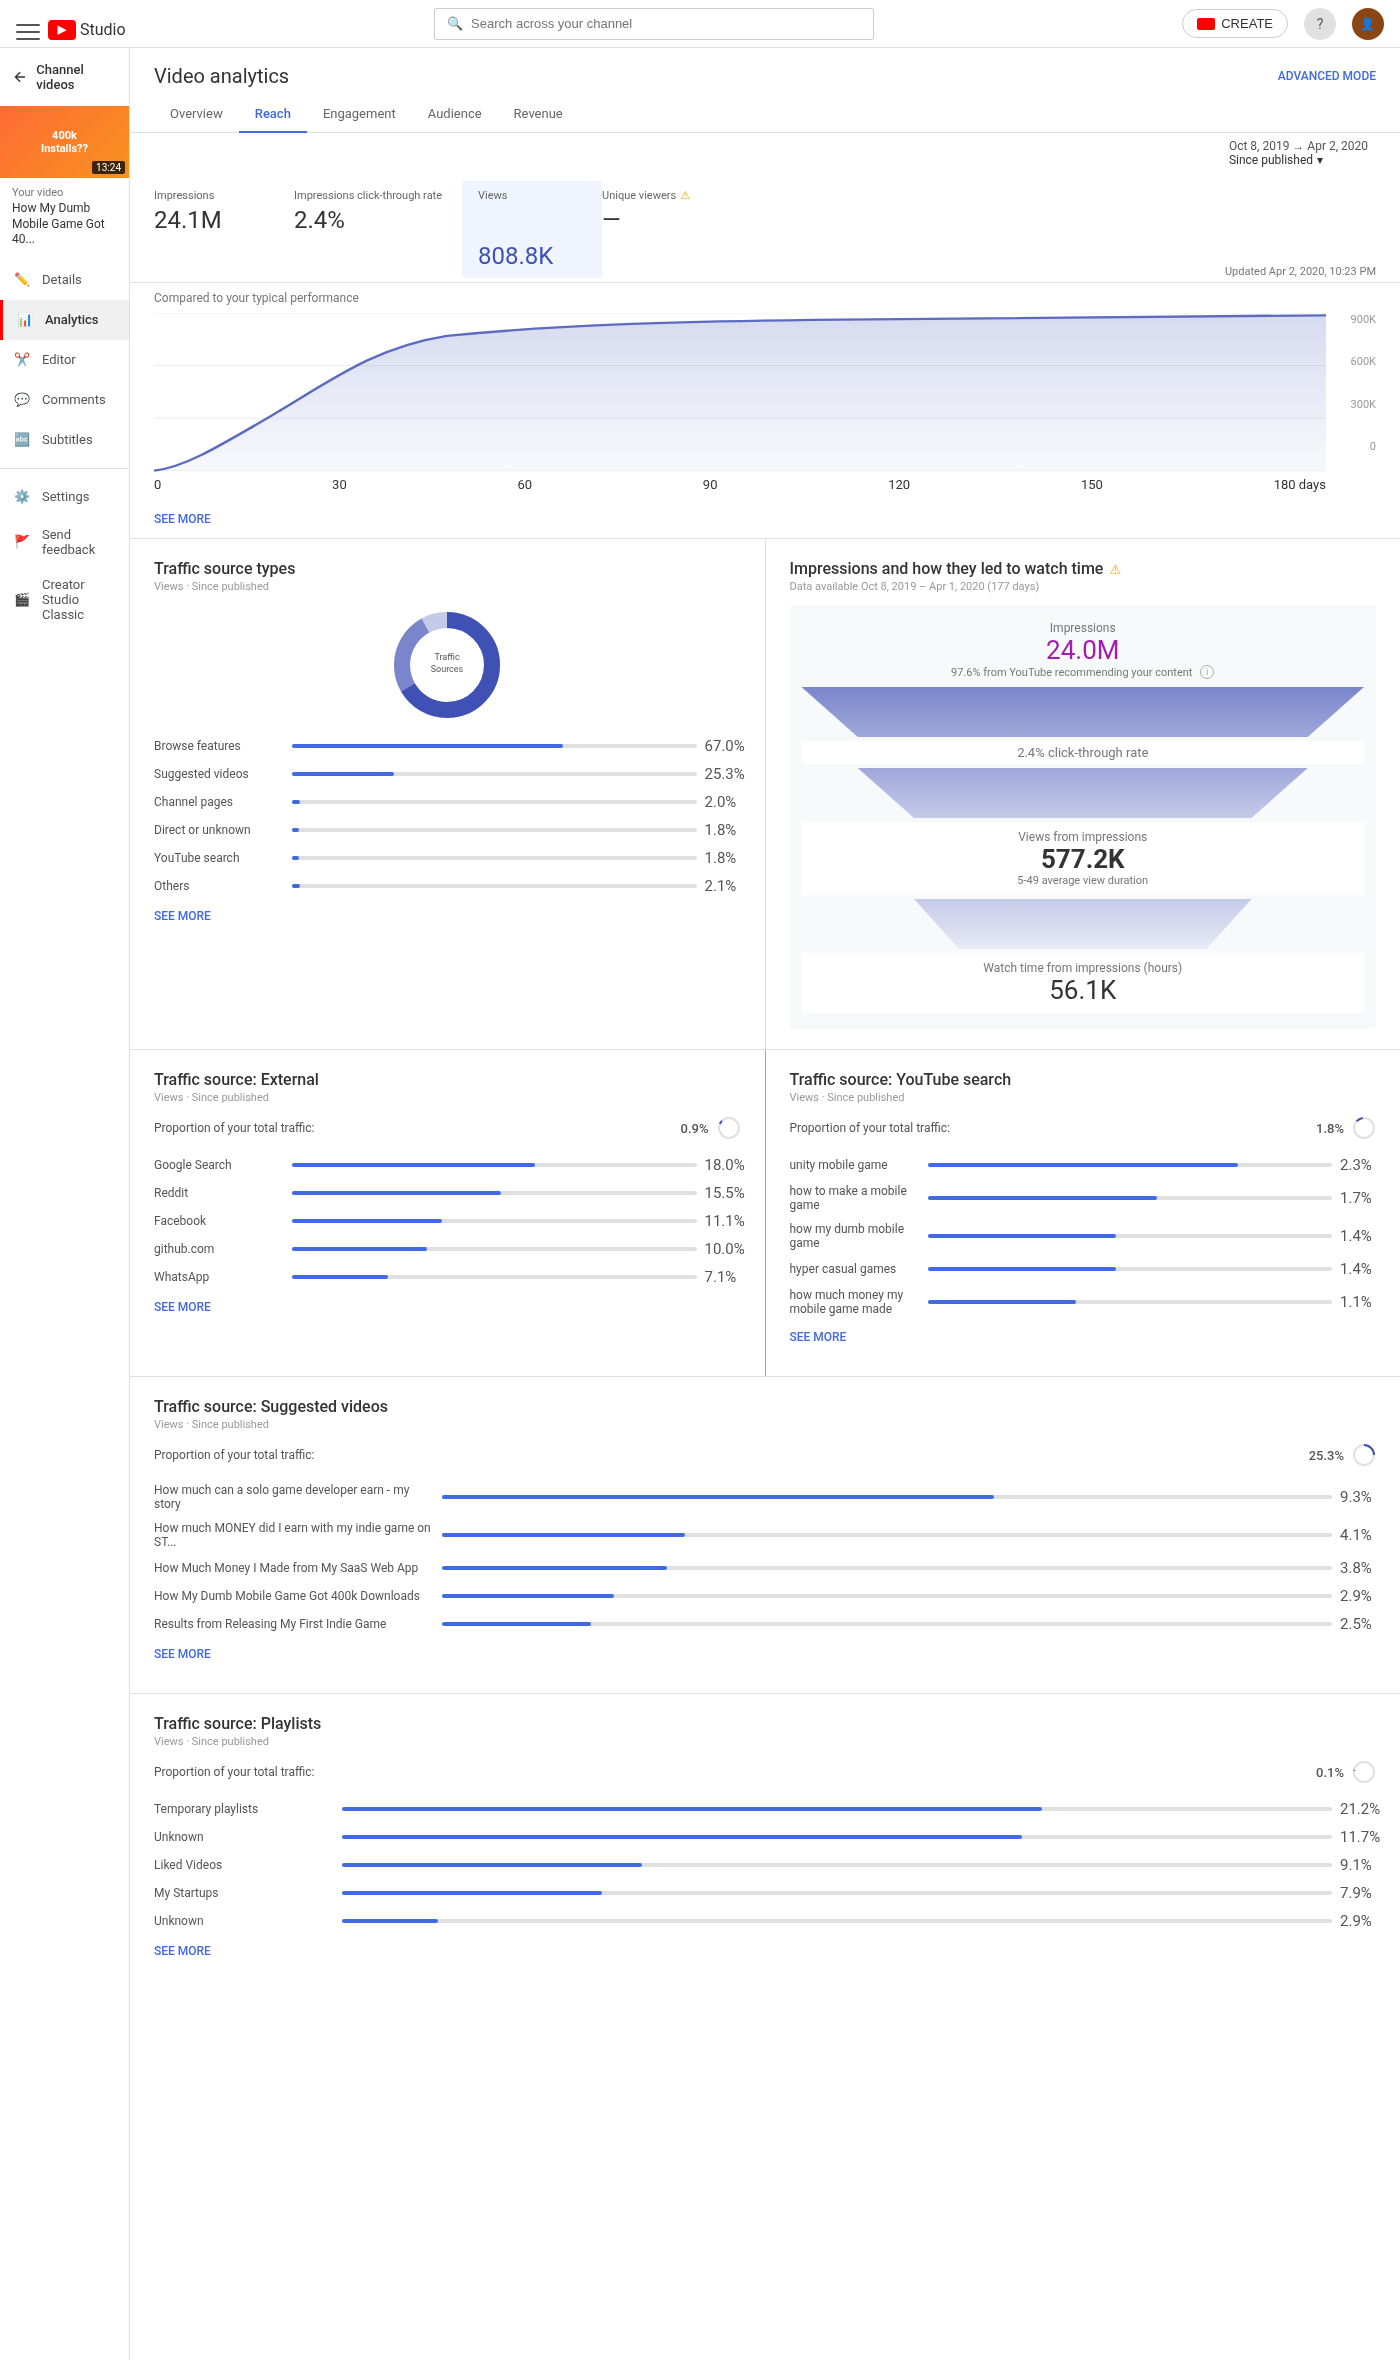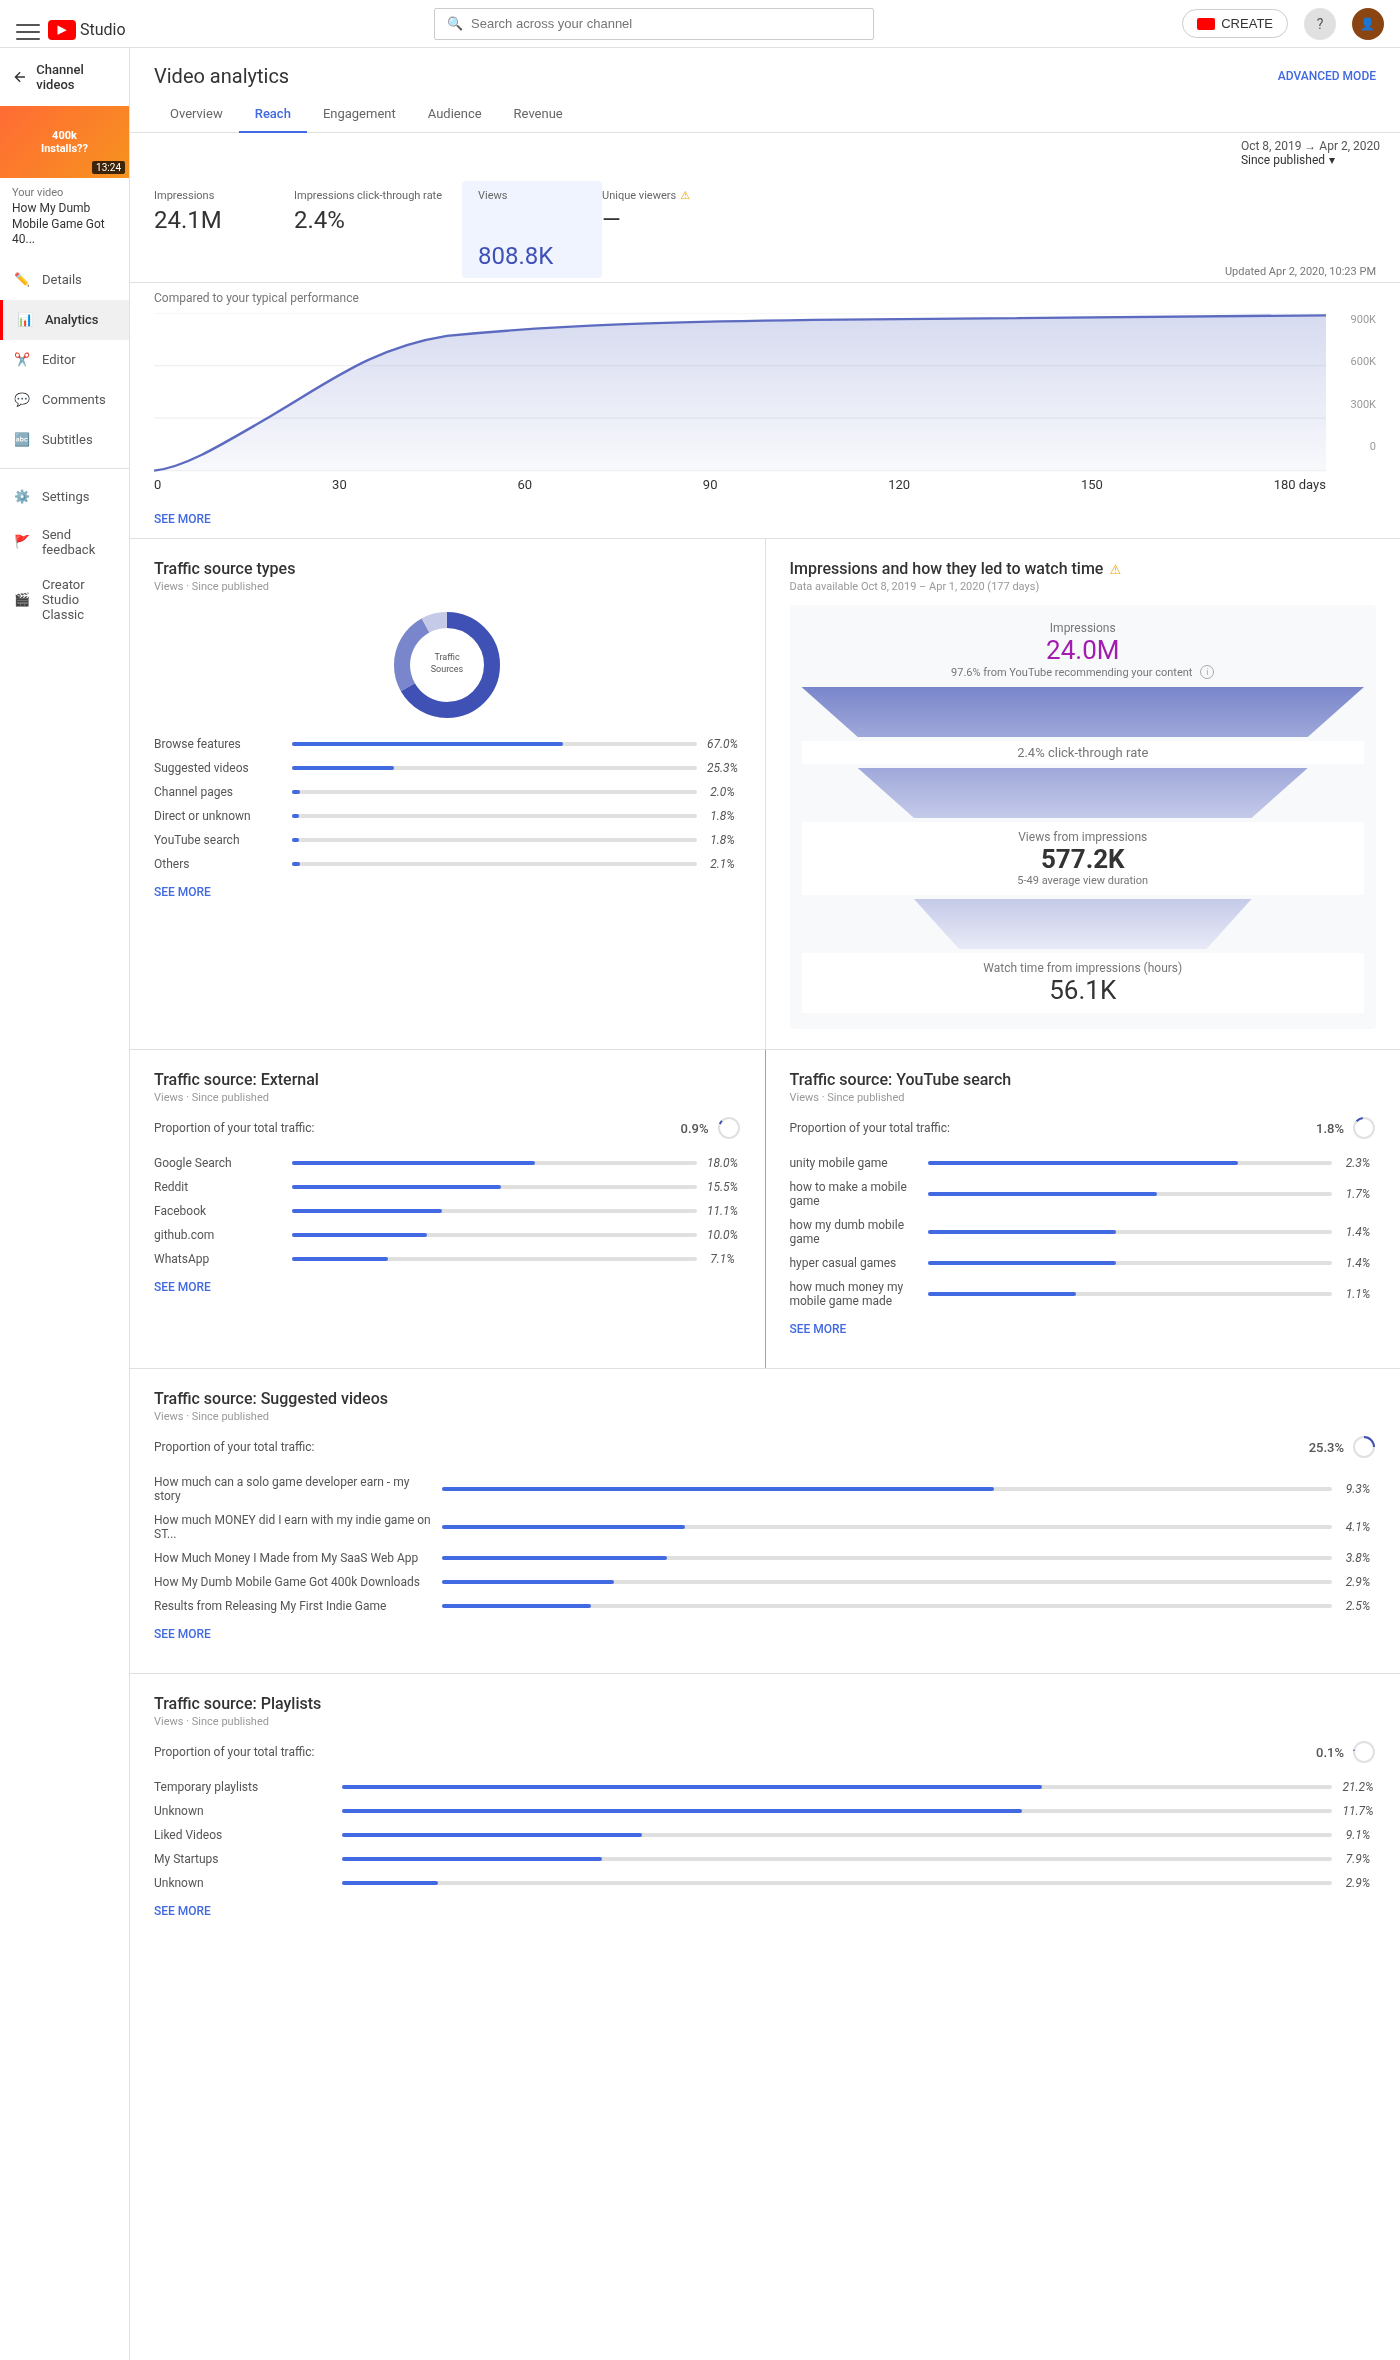--- a/index.html
+++ b/index.html
@@ -85,21 +85,21 @@
 
     
     .donut-container { display: flex; justify-content: center; align-items: center; height: 120px; margin-bottom: 12px; }
 
     
     .bar-list { width: 100%; }
     .bar-item { display: flex; align-items: center; margin-bottom: 10px; }
     .bar-label { font-size: 12px; color: #555; width: 130px; flex-shrink: 0; }
     .bar-track { flex: 1; height: 4px; background: #e0e0e0; border-radius: 2px; margin: 0 8px; position: relative; }
     .bar-fill { height: 100%; background: #4169e1; border-radius: 2px; position: absolute; top: 0; left: 0; }
-    .bar-pct { font-size: 12px; color: #555; width: 36px; text-align: center; flex-shrink: 0; font-style: italic; }
+    .bar-pct { font-size: 15px; color: #555; width: 36px; text-align: left; flex-shrink: 0; }
 
     
     .full-section { padding: 20px 24px; border-top: 1px solid #e0e0e0; }
     .proportion-row { display: flex; align-items: center; justify-content: space-between; margin-bottom: 16px; font-size: 12px; color: #555; }
     .proportion-val { display: flex; align-items: center; gap: 8px; font-size: 13px; font-weight: 500; }
 
     
     .info-icon { display: inline-flex; align-items: center; justify-content: center; width: 14px; height: 14px; border-radius: 50%; border: 1px solid #aaa; color: #aaa; font-size: 9px; cursor: pointer; margin-left: 4px; }
   </style>
 </head>
@@ -195,21 +195,21 @@
     </div>
 
     <div class="tabs">
       <div class="tab">Overview</div>
       <div class="tab active">Reach</div>
       <div class="tab">Engagement</div>
       <div class="tab">Audience</div>
       <div class="tab">Revenue</div>
     </div>
 
-    <div style="display:flex;justify-content:flex-end;padding:6px 20px 2px;">
+    <div style="display:flex;justify-content:flex-end;padding:6px 32px 2px;">
       <div style="text-align:right;">
         <div style="font-size:12px;color:#555;">Oct 8, 2019 → Apr 2, 2020</div>
         <div class="date-range-select">
           <span>Since published</span>
           <span>▾</span>
         </div>
       </div>
     </div>
 
     <div class="metrics-row">

